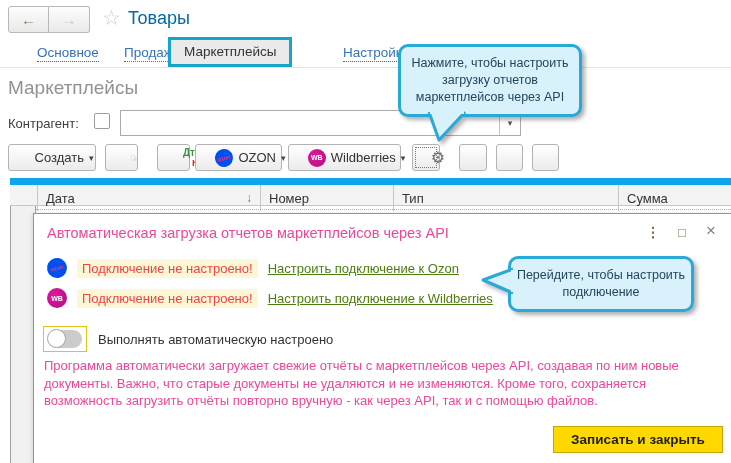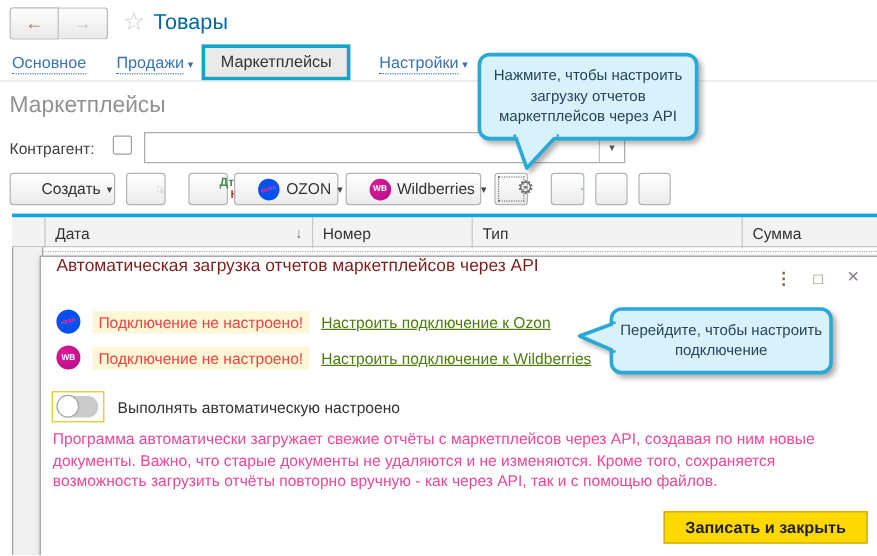--- a/index.html
+++ b/index.html
@@ -11,21 +11,21 @@
   .nav-group { position:absolute; left:8px; top:6px; display:flex; }
   .nav-btn { width:41px; height:27px; border:1px solid #b8b8b8; background:linear-gradient(#fdfdfd,#e9e9e9);
              display:flex; align-items:center; justify-content:center; font-size:15px; font-weight:bold; }
   .nav-btn.back { border-radius:3px 0 0 3px; color:#8c7b64; }
   .nav-btn.fwd  { border-radius:0 3px 3px 0; border-left:none; color:#c9c9c9; }
   .star { position:absolute; left:102px; top:6px; font-size:21px; color:#cdcdcd; }
   .page-title { position:absolute; left:128px; top:8px; font-size:18px; color:#0369a1; }
 
   
   .tab-link { position:absolute; top:45px; font-size:13.5px; color:#3873b5; cursor:pointer; }
-  .tab-link .lbl { border-bottom:1px dotted #3873b5; padding-bottom:1px; }
+  .tab-link .lbl { border-bottom:1px dotted #3873b5; padding-bottom:1px;margin-left:27px; }
   .tab-link .crt { font-size:9px; margin-left:3px; color:#3873b5; }
   .tab-active { position:absolute; left:168px; top:37px; border:3px solid #16a5c8; background:#eaeaea;
                 padding:4px 13px 5px; font-size:13.5px; color:#333; }
   .tabs-sep { position:absolute; left:0; top:67px; width:731px; border-top:1px solid #e3e3e3; }
 
   .heading { position:absolute; left:8px; top:77px; font-size:19px; color:#929292; }
 
   
   .filter-label { position:absolute; left:8px; top:116px; color:#3f3f3f; }
   .checkbox { position:absolute; left:94px; top:113px; width:16px; height:16px; border:1px solid #9d9d9d;
@@ -45,32 +45,32 @@
   .ozon-logo { background:#0050f0; color:#ff2d87; font-size:5.5px; font-weight:bold; transform:rotate(-14deg); }
   .wb-logo { background:radial-gradient(circle at 35% 35%, #e0189a, #ae0e84); color:#fff; font-size:7px; font-weight:bold; }
   .dtkt { width:24px; height:22px; position:relative; }
   .dtkt .dt { position:absolute; left:1px; top:0; font-size:10px; font-weight:bold; color:#3f9143; }
   .dtkt .kt { position:absolute; left:10px; top:10px; font-size:9.5px; font-weight:bold; color:#c0392b; }
   .gear-btn { outline:1px dotted #777; outline-offset:-4px; }
   .gear-glyph { font-size:16px; color:#6f6f6f; line-height:1; }
 
   
   .thead { position:absolute; left:10px; top:178px; width:721px; height:28px; background:#f3f3f3;
-           border-top:3px solid #0ea5e9; border-bottom:1px solid #c6c6c6; }
+           border-top:7px solid #0ea5e9; border-bottom:1px solid #c6c6c6; }
   .th { position:absolute; top:0; height:26px; display:flex; align-items:center; padding-left:8px;
         border-left:1px solid #c6c6c6; color:#333; }
   .th .sort { margin-left:auto; margin-right:8px; font-size:12px; color:#777; }
   .row-strip { position:absolute; left:10px; top:206px; width:26px; height:257px; background:#f1f1f1;
                border-left:1px solid #a0a0a0; border-right:1px solid #a0a0a0; z-index:5; }
   .dotted-line { position:absolute; left:10px; top:209px; width:721px; border-top:1px dotted #b2b2b2; z-index:4; }
 
   
   .dialog { position:absolute; left:33px; top:213px; width:702px; height:254px; background:#fff;
             border:1px solid #969696; z-index:20; box-shadow:0 1px 5px rgba(0,0,0,.18); }
-  .dlg-title { position:absolute; left:13px; top:0; font-size:14.5px; color:#7f1d1d; }
+  .dlg-title { position:absolute; left:13px; top:11px; font-size:14.5px; color:#ec4899; }
   .dlg-kebab { position:absolute; left:612px; top:10px; font-size:14px; font-weight:bold; color:#7d6a4d; }
   .dlg-max   { position:absolute; left:644px; top:11px; font-size:13px; color:#8a7a5c; }
   .dlg-close { position:absolute; left:672px; top:7px; font-size:17px; color:#867b8d; }
   .conn-row { position:absolute; left:13px; display:flex; align-items:center; gap:10px; }
   .conn-row .logo-circle { width:20px; height:20px; }
   .conn-status { background:#fcf8d7; padding:2px 5px; color:#ef4444; }
   .conn-link { color:#4d7c0f; text-decoration:underline; cursor:pointer; }
   .toggle-wrap { position:absolute; left:9px; top:112px; border:1px solid #dfc515; padding:3px 4px; line-height:0;
                  background:#fff; }
   .toggle-track { position:relative; display:inline-block; width:34px; height:18px; border-radius:9px; background:#cbcbcb; }

